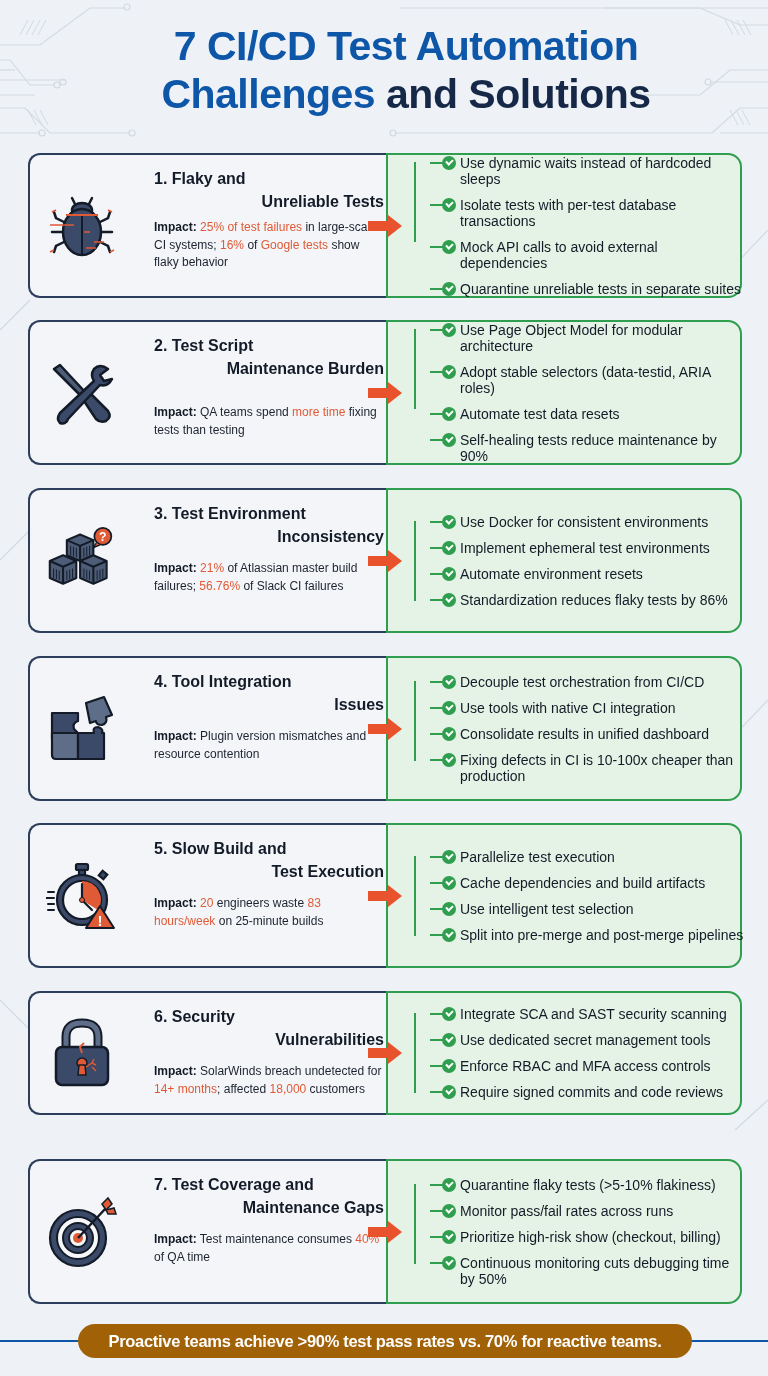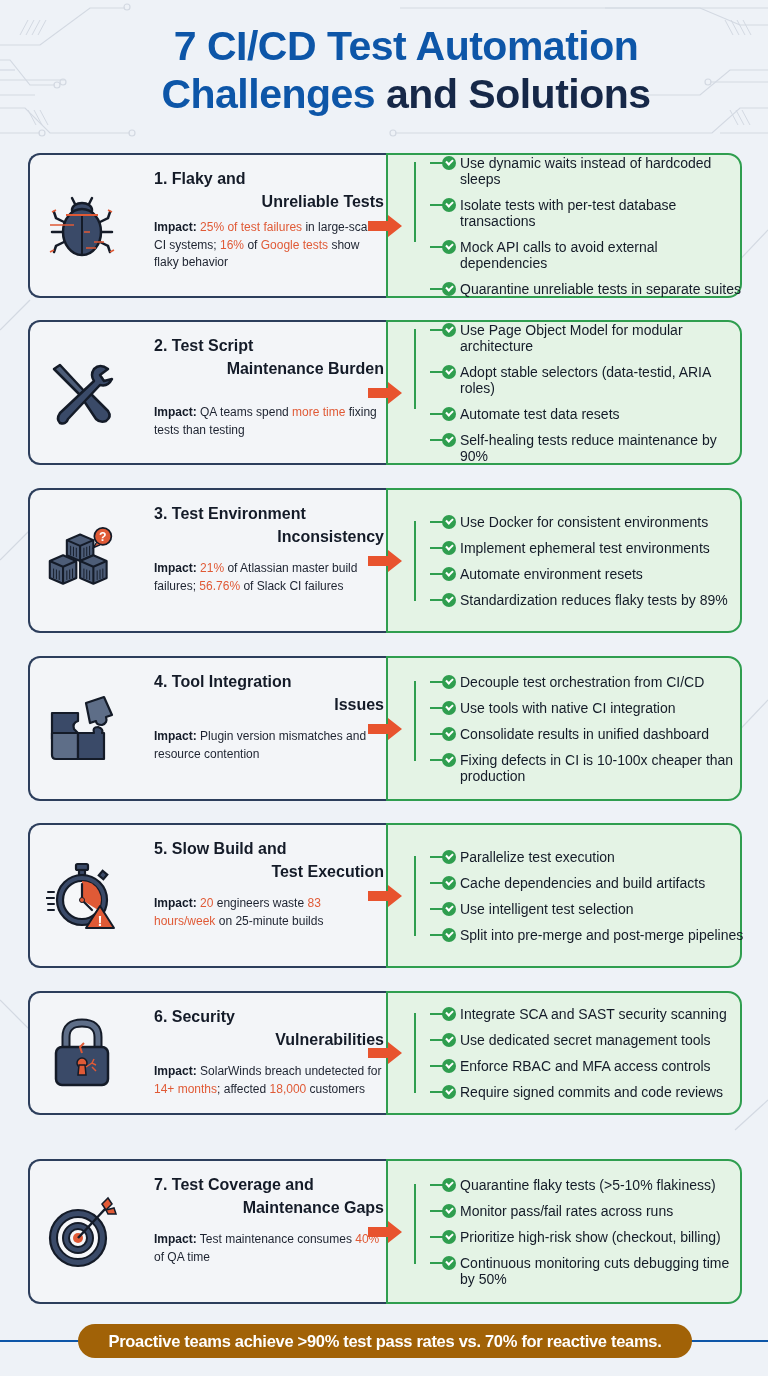--- a/index.html
+++ b/index.html
@@ -289,21 +289,21 @@
        <span>Implement ephemeral test environments</span>
      </div>
           <div class="sol">
        <span class="branch"></span>
        <span class="check"></span>
        <span>Automate environment resets</span>
      </div>
           <div class="sol">
        <span class="branch"></span>
        <span class="check"></span>
-       <span>Standardization reduces flaky tests by 89%</span>
+       <span>Standardization reduces flaky tests by 86%</span>
      </div>
       </div>
     </div>
     </div>
     <div class="card" style="top: 656px; height: 145px;">
     <div class="left">
       <div class="icon-box"><svg viewBox="0 0 72 72" width="72" height="72">
     <g stroke="#141b28" stroke-width="2.2" stroke-linejoin="round">
       <path d="M6 20 H32 V28 Q26 30 28 36 Q32 40 32 40 V46 H6 Z" fill="#3a4a68"></path>
       <path d="M6 46 H32 V72 H10 Q6 72 6 68 Z" transform="translate(0,-6)" fill="#5e6e88"></path>

